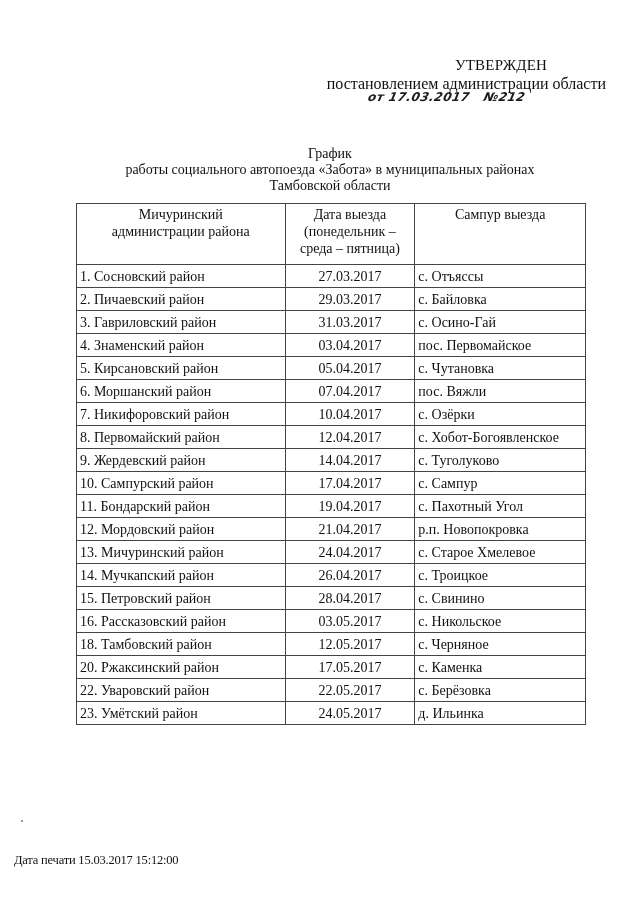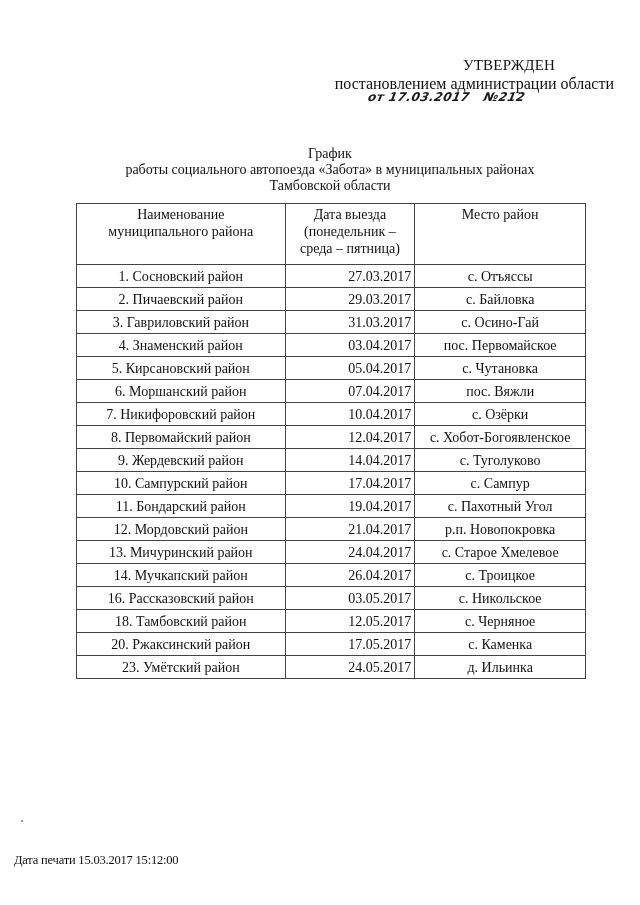--- a/index.html
+++ b/index.html
@@ -11,21 +11,21 @@
       width: 640px;
       height: 905px;
       position: relative;
       overflow: hidden;
       font-family: "Liberation Serif", "DejaVu Serif", serif;
       color: #111111;
     }
     .approved-block {
       position: absolute;
       top: 57px;
-      left: 304px;
+      left: 296px;
       width: 310px;
       text-align: right;
     }
     .approved-title {
       font-size: 15px;
       text-align: center;
       padding-left: 100px;
       letter-spacing: 0.2px;
       line-height: 17px;
     }
@@ -76,22 +76,22 @@
       height: 58px;
       padding-top: 2px;
     }
     table.schedule td {
       height: 22px;
       vertical-align: middle;
     }
     col.c1 { width: 209px; }
     col.c2 { width: 130px; }
     col.c3 { width: 171px; }
-    td.date { text-align: right; }
-    td.name, td.place { text-align: center; }
+    td.date { text-align: center; }
+    td.name, td.place { text-align: left; }
     .print-date {
       position: absolute;
       top: 853px;
       left: 14px;
       font-size: 12.5px;
       letter-spacing: -0.2px;
     }
     .speck {
       position: absolute;
       width: 2px;
@@ -118,30 +118,30 @@
 
 <table class="schedule">
   <colgroup>
       <col class="c1">
       <col class="c2">
       <col class="c3">
     </colgroup>
   <thead>
     <tr>
       <th>
-        <div>Наименование</div>
-        <div>муниципального района</div>
+        <div>Мичуринский</div>
+        <div>администрации района</div>
       </th>
       <th>
         <div>Дата выезда</div>
         <div>(понедельник –</div>
         <div>среда – пятница)</div>
       </th>
       <th>
-        <div>Место район</div>
+        <div>Сампур выезда</div>
       </th>
     </tr>
   </thead>
   <tbody id="rows">
       <tr>
         <td class="name">1. Сосновский район</td>
         <td class="date">27.03.2017</td>
         <td class="place">с. Отъяссы</td>
       </tr>
       <tr>
@@ -203,35 +203,45 @@
         <td class="name">13. Мичуринский район</td>
         <td class="date">24.04.2017</td>
         <td class="place">с. Старое Хмелевое</td>
       </tr>
       <tr>
         <td class="name">14. Мучкапский район</td>
         <td class="date">26.04.2017</td>
         <td class="place">с. Троицкое</td>
       </tr>
       <tr>
+        <td class="name">15. Петровский район</td>
+        <td class="date">28.04.2017</td>
+        <td class="place">с. Свинино</td>
+      </tr>
+      <tr>
         <td class="name">16. Рассказовский район</td>
         <td class="date">03.05.2017</td>
         <td class="place">с. Никольское</td>
       </tr>
       <tr>
         <td class="name">18. Тамбовский район</td>
         <td class="date">12.05.2017</td>
         <td class="place">с. Черняное</td>
       </tr>
       <tr>
         <td class="name">20. Ржаксинский район</td>
         <td class="date">17.05.2017</td>
         <td class="place">с. Каменка</td>
       </tr>
       <tr>
+        <td class="name">22. Уваровский район</td>
+        <td class="date">22.05.2017</td>
+        <td class="place">с. Берёзовка</td>
+      </tr>
+      <tr>
         <td class="name">23. Умётский район</td>
         <td class="date">24.05.2017</td>
         <td class="place">д. Ильинка</td>
       </tr>
     </tbody>
 </table>
 
 <div class="speck" style="top:820px;left:21px;"></div>
 
 <div class="print-date">Дата печати 15.03.2017 15:12:00</div>

